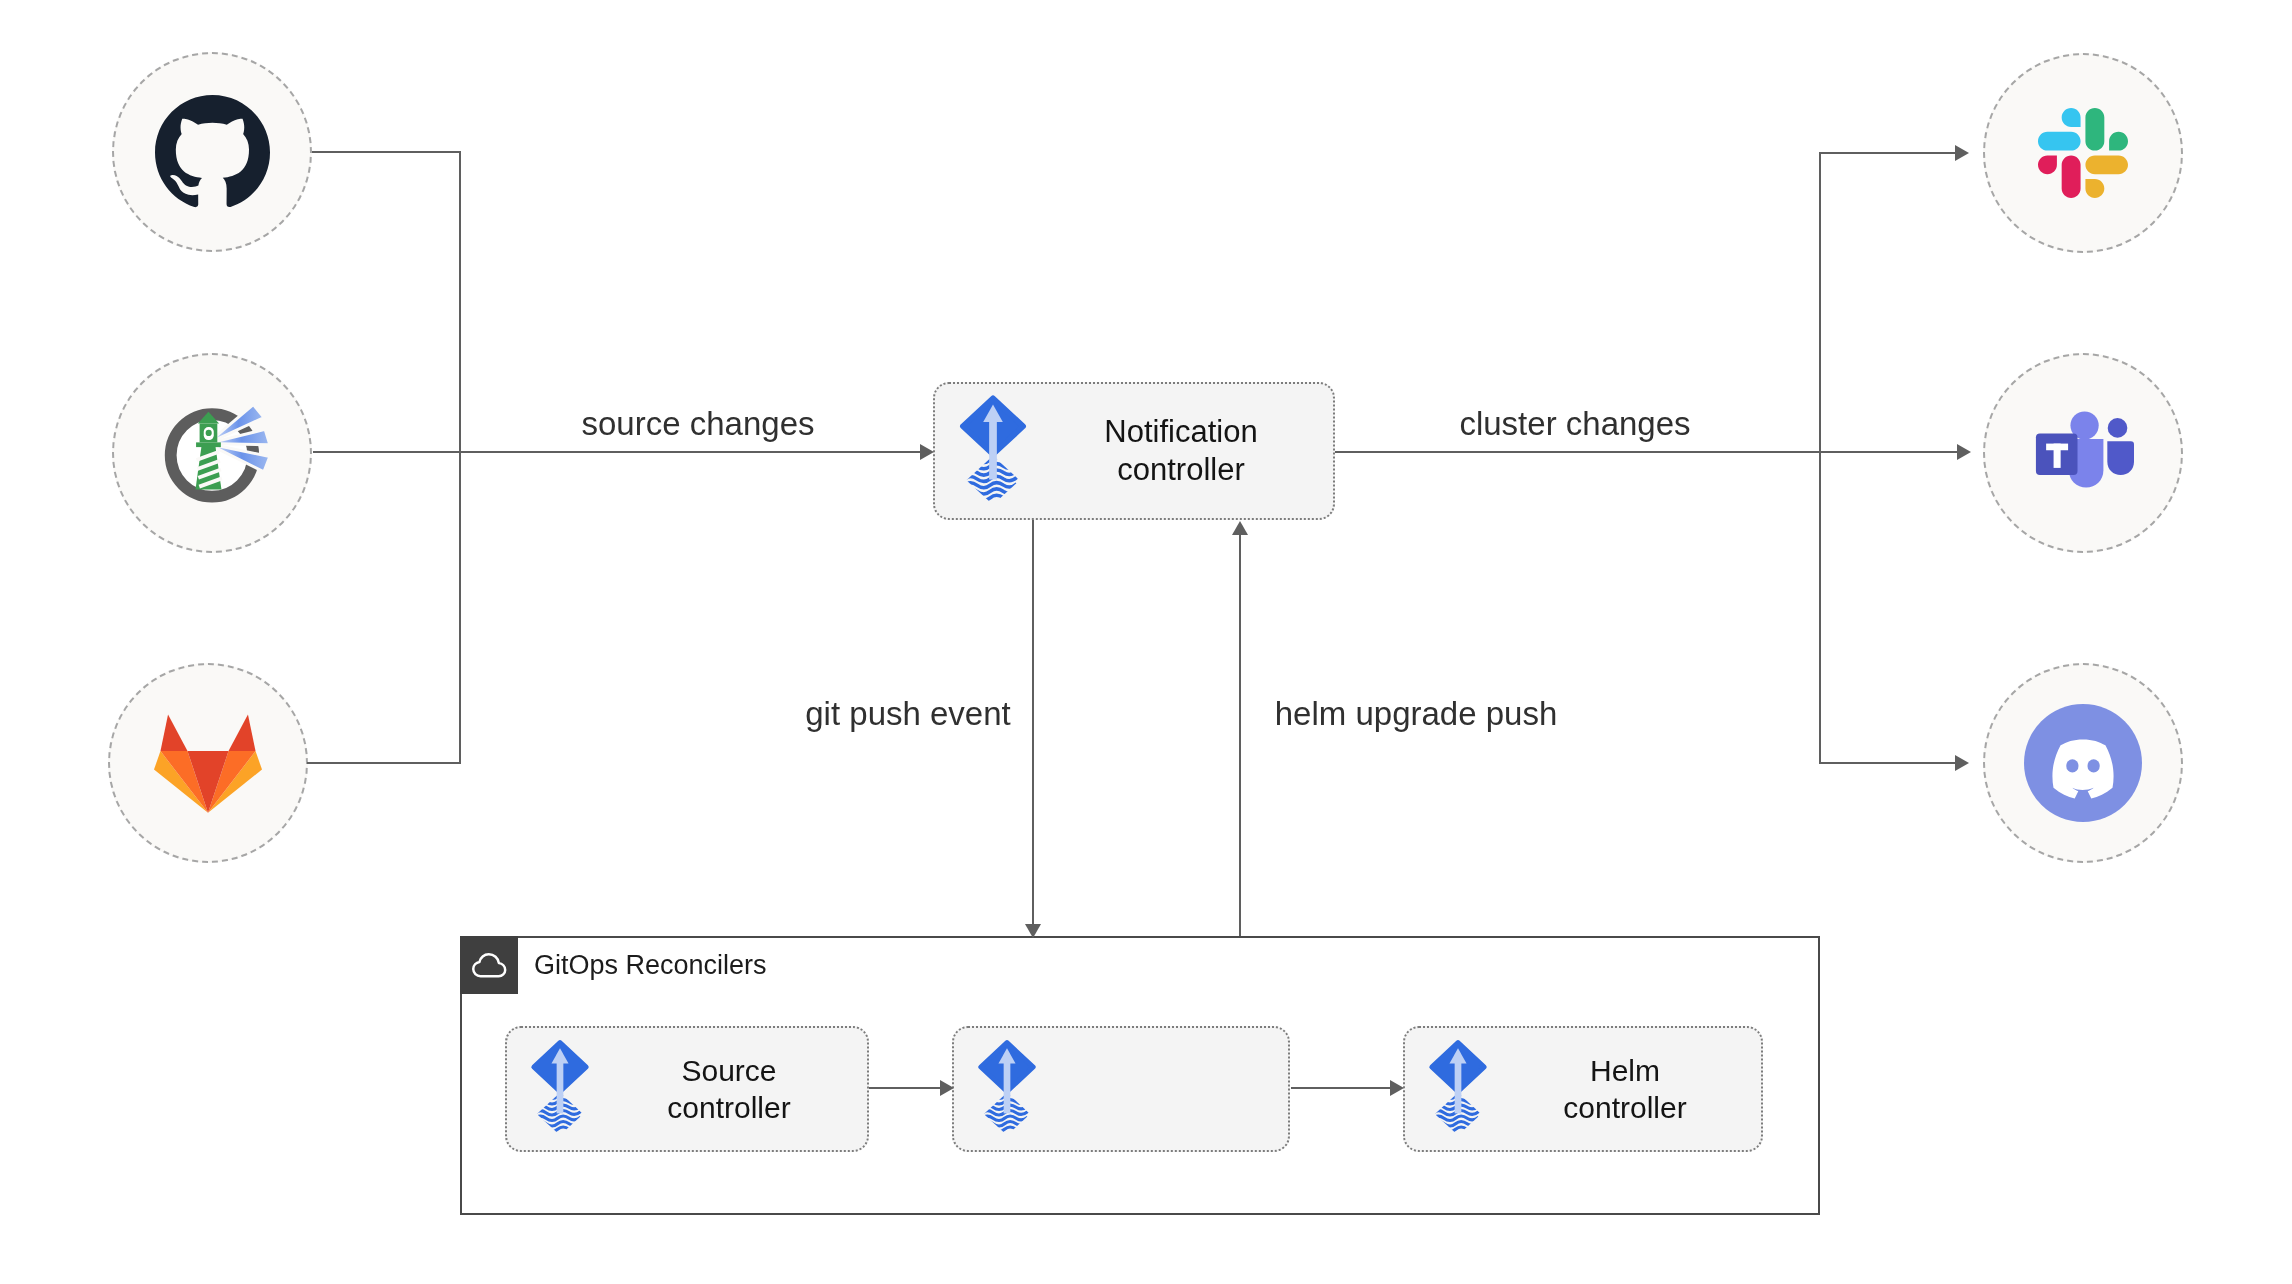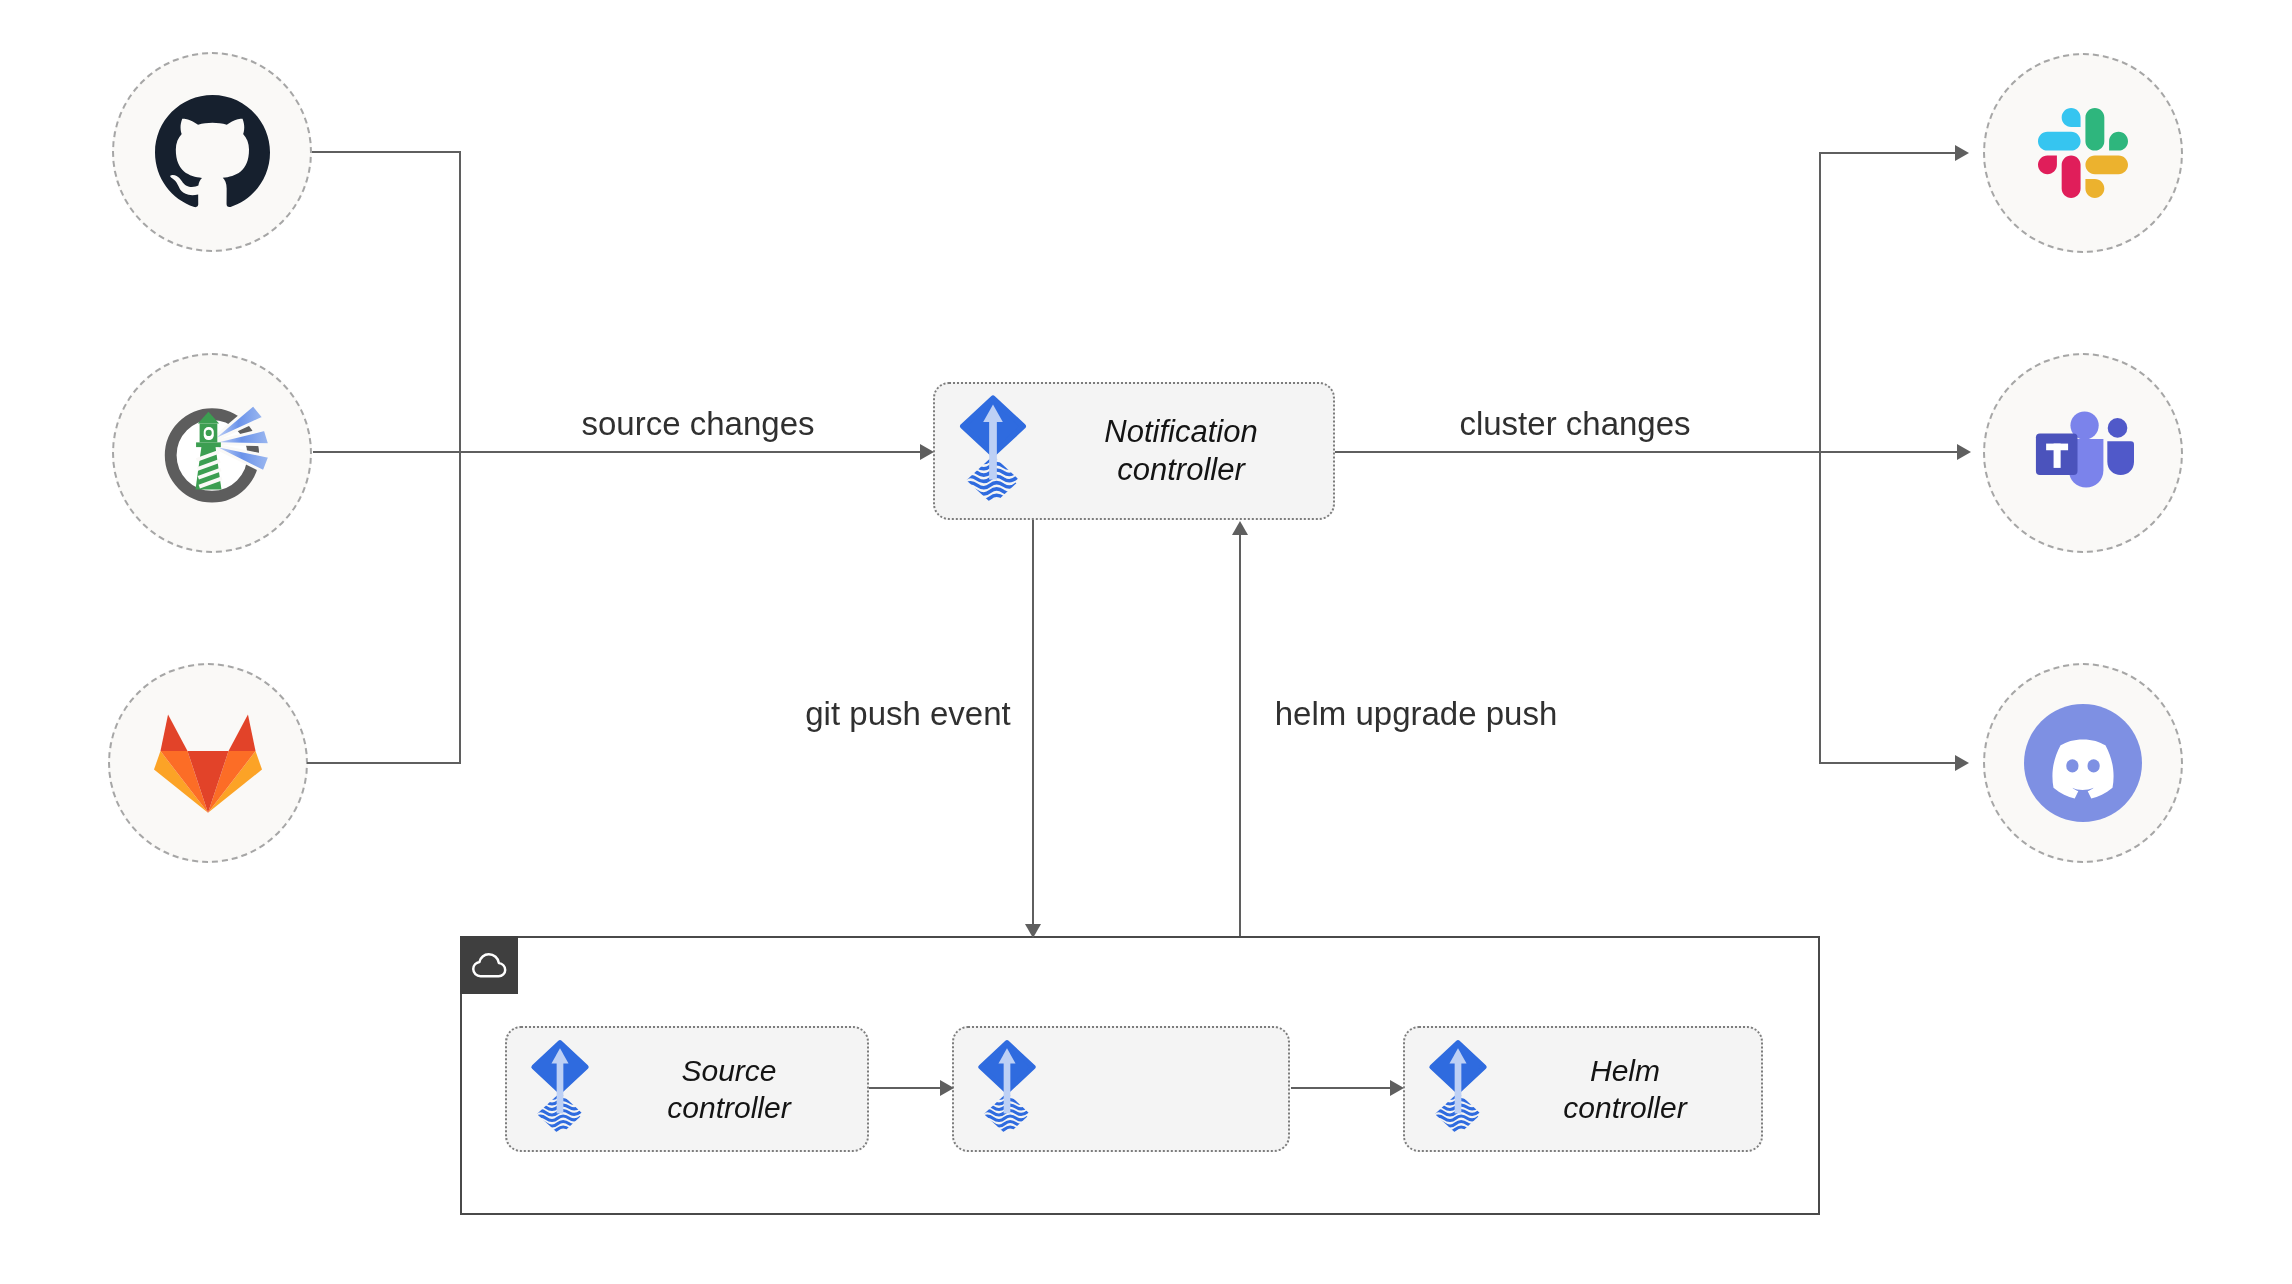--- a/index.html
+++ b/index.html
@@ -7,21 +7,21 @@
           font-family:"Liberation Sans", sans-serif;}
   
   .circle-node{position:absolute;width:200px;height:200px;border-radius:50%;
                border:2px dashed #a6a6a6;background:#faf9f7;box-sizing:border-box;
                display:flex;align-items:center;justify-content:center;}
   
   .ctrl-box{position:absolute;border:2px dotted #7c7c7c;border-radius:16px;background:#f4f4f4;
             box-sizing:border-box;display:flex;align-items:center;}
   .ctrl-icon{margin-left:22px;flex:0 0 auto;display:flex;}
   .ctrl-label{flex:1;text-align:center;font-size:31px;line-height:38px;color:#141414;}
-  .ctrl-label span{display:inline-block;max-width:215px;font-style:italic;}
+  .ctrl-label span{display:inline-block;max-width:215px;}
   .small .ctrl-label{font-size:30px;line-height:37px;}
   .small .ctrl-label span{max-width:170px;}
   
   .group-box{position:absolute;border:2px solid #4a4a4a;background:transparent;box-sizing:border-box;}
   .group-tab{position:absolute;left:-2px;top:-2px;width:58px;height:58px;background:#3f3f3f;
              display:flex;align-items:center;justify-content:center;}
   .group-title{position:absolute;left:72px;top:-2px;height:58px;display:flex;align-items:center;
                font-size:27px;color:#1c1c1c;}
   
   .hline{position:absolute;height:2px;background:#5f5f5f;}
@@ -160,20 +160,23 @@
   </div>
 
   <div class="group-box" style="left:460px;top:936px;width:1360px;height:279px;">
     <div class="group-tab">
       <span style="display:flex;">
         <svg width="36" height="27" viewBox="0 0 32 24">
           <path d="M8.5 21.5c-3.6 0-6.5-2.9-6.5-6.4 0-3.2 2.4-5.9 5.5-6.3C8.3 4.9 11.7 2 15.8 2c4.6 0 8.4 3.4 9 7.9 3.1.2 5.6 2.8 5.6 6 0 3.1-2.6 5.6-5.8 5.6z" fill="none" stroke="#ffffff" stroke-width="2.2" stroke-linejoin="round"></path>
         </svg>
       </span>
     </div>
+    <div class="group-title">
+      <span>GitOps Reconcilers</span>
+    </div>
   </div>
 
   <div class="ctrl-box small" style="left:505px;top:1026px;width:364px;height:126px;">
     <span class="ctrl-icon">
       <svg width="62" height="100" viewBox="0 0 100 164">
         <defs>
             <clipPath id="wclip2">
               <path d="M50 88 L88 123 L50 158 L12 123 Z"></path>
             </clipPath>
           </defs>

